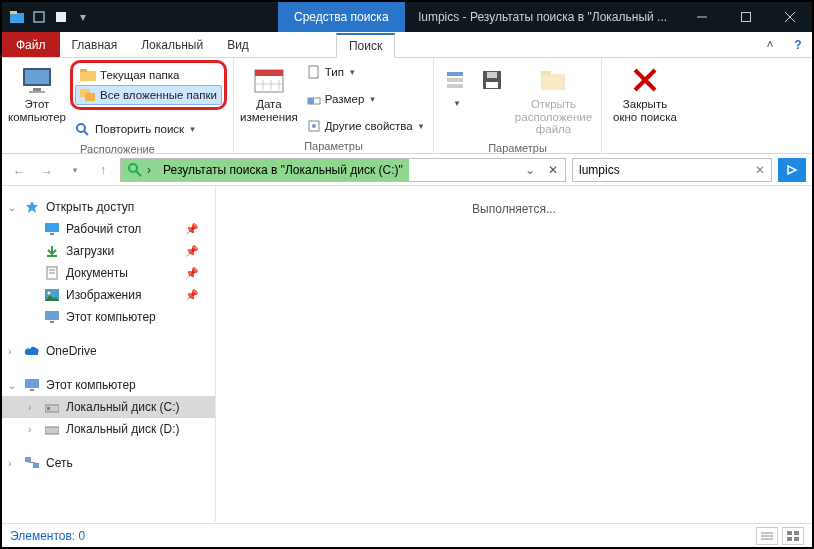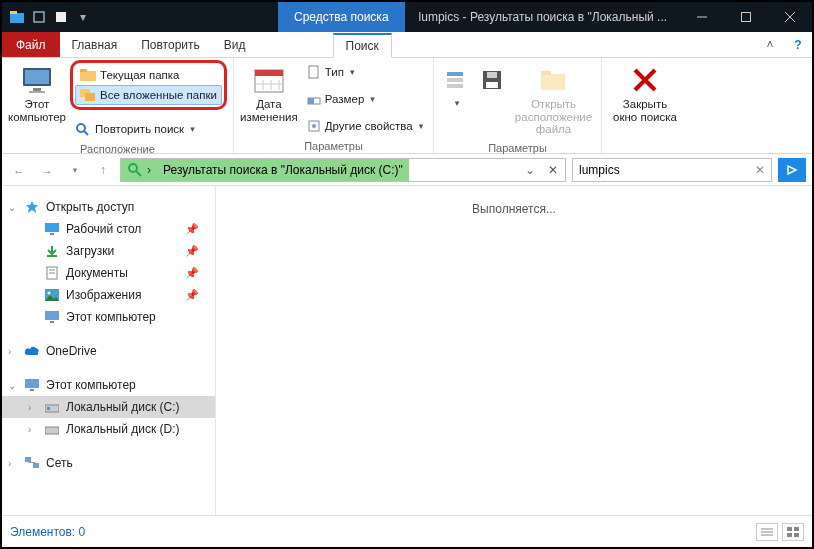--- a/index.html
+++ b/index.html
@@ -62,21 +62,21 @@
   .tree-item.sel { background: #d9d9d9; }
   .tree-item .chev { position: absolute; left: 6px; color: #888; font-size: 10px; }
   .tree-item.l2 .chev { left: 26px; }
   .tree-item .pin { color: #b0b0b0; font-size: 11px; margin-left: auto; margin-right: 10px; }
   .tree-gap { height: 12px; }
   .tree-item .ic { width: 16px; height: 16px; display: flex; align-items: center; justify-content: center; }
 
   .content { flex: 1; display: flex; justify-content: center; padding-top: 16px; color: #555; }
 
   
-  .status { position: absolute; bottom: 0; left: 0; right: 0; height: 32px; border-top: 1px solid #e0e0e0; display: flex; align-items: center; padding: 0 8px; color: #1565c0; font-size: 11.5px; background: #fff; }
+  .status { position: absolute; bottom: 0; left: 0; right: 0; height: 24px; border-top: 1px solid #e0e0e0; display: flex; align-items: center; padding: 0 8px; color: #1565c0; font-size: 11.5px; background: #fff; }
   .status .spacer { flex: 1; }
   .viewbtn { width: 22px; height: 18px; border: 1px solid #ccc; margin-left: 4px; display: flex; align-items: center; justify-content: center; }
 
   
   svg { display: block; }
 </style>
 </head>
 <body>
 
 <div class="titlebar">
@@ -116,21 +116,21 @@
       <svg viewBox="0 0 10 10">
         <line x1="0" y1="0" x2="10" y2="10" stroke="#ccc" stroke-width="1"></line>
         <line x1="10" y1="0" x2="0" y2="10" stroke="#ccc" stroke-width="1"></line>
       </svg>
     </div>
 </div>
 
 <div class="tabsrow">
   <div class="tab-file">Файл</div>
   <div class="tab">Главная</div>
-  <div class="tab">Повторить</div>
+  <div class="tab">Локальный</div>
   <div class="tab">Вид</div>
   <div class="tab search">Поиск</div>
   <div class="spacer"></div>
   <div class="help-btn">˄</div>
   <div class="help-btn" style="color:#1976d2;font-weight:bold;">?</div>
 </div>
 
 <div class="ribbon">
 
   <div class="group" style="width:232px;">

